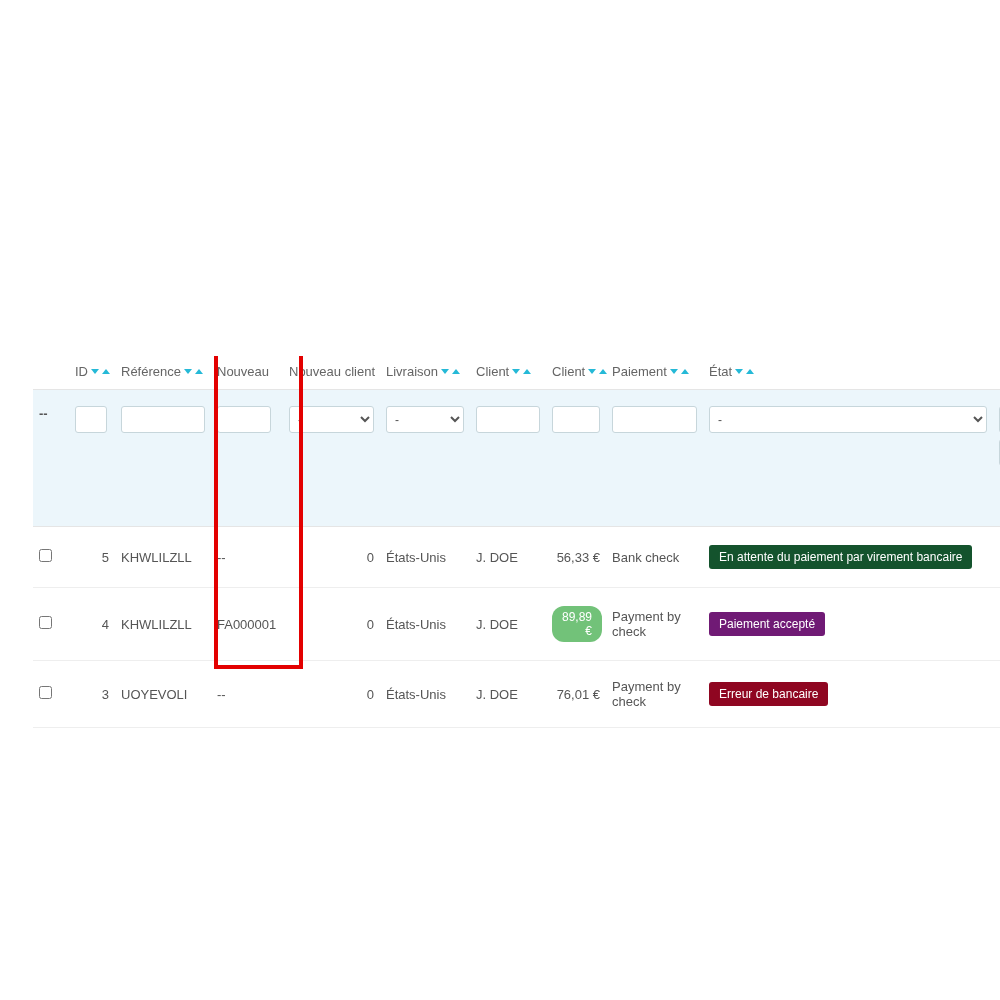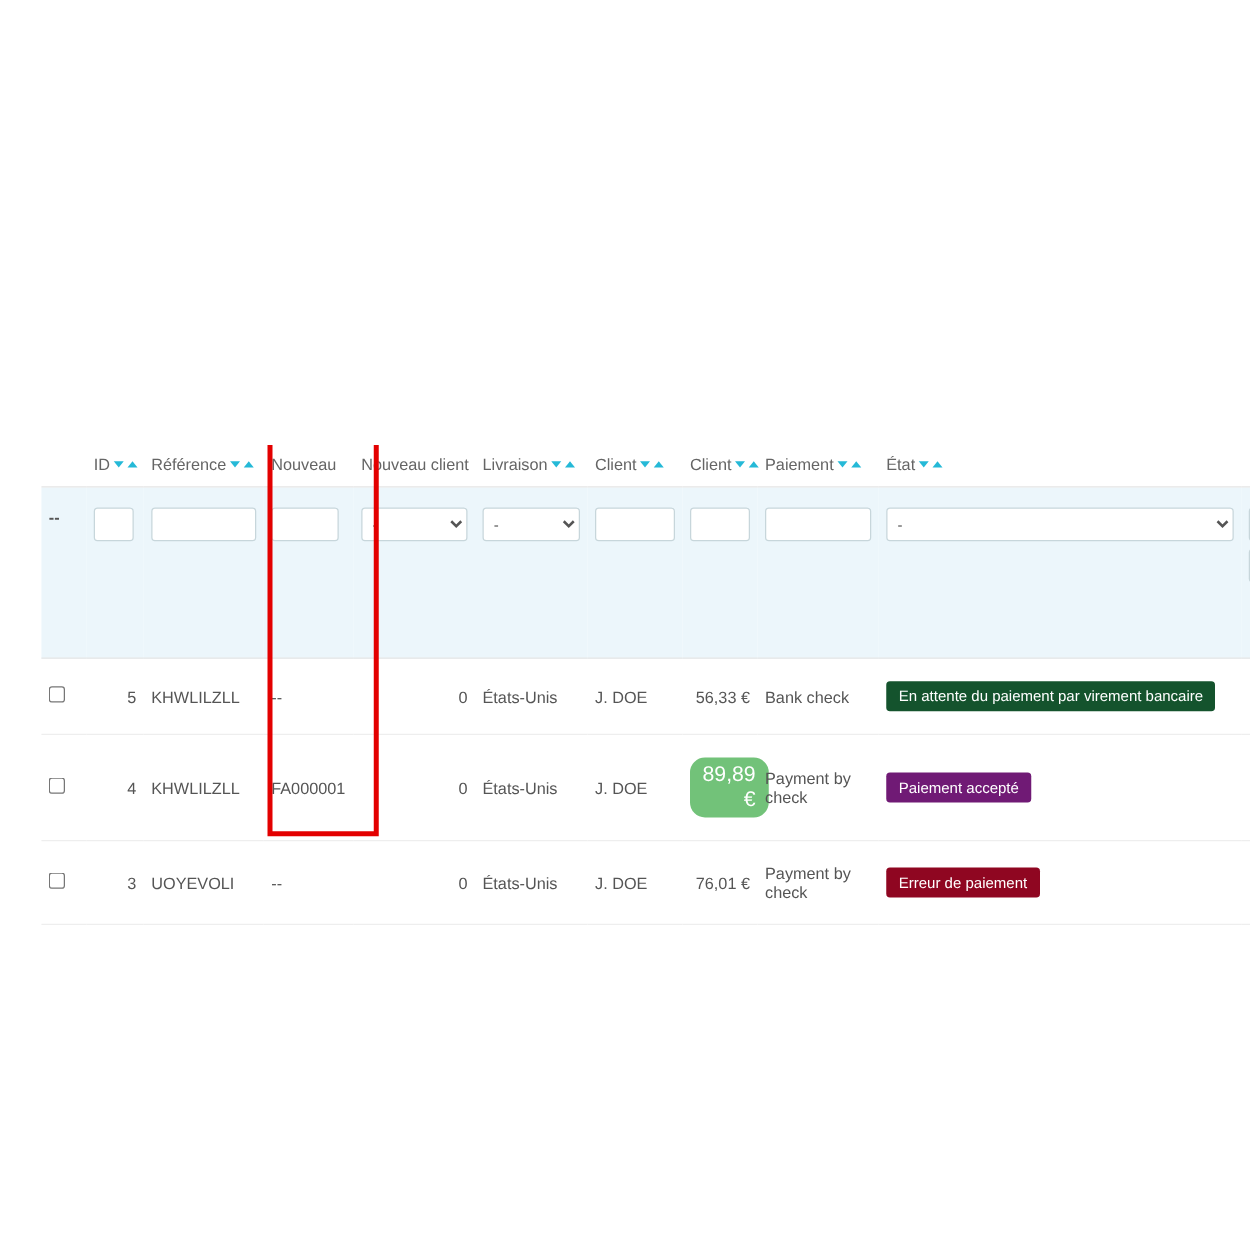--- a/index.html
+++ b/index.html
@@ -65,21 +65,21 @@
   tbody tr { border-bottom: 1px solid #eee; }
   tbody td { padding: 18px 6px; font-size: 13px; color: #555; vertical-align: middle; }
   .chk { accent-color: #888; }
   .text-right { text-align: right; }
   .text-center { text-align: right; }
   .badge {
     display: inline-block;
     padding: 4px 10px;
     border-radius: 12px;
     color: #fff;
-    font-size: 17px;
+    font-size: 12px;
     background: #72c279;
   }
   .status {
     display: inline-block;
     padding: 5px 10px;
     border-radius: 3px;
     color: #fff;
     font-size: 12px;
     white-space: nowrap;
   }
@@ -226,19 +226,19 @@
         <tr>
           <td><input type="checkbox" class="chk" style=""></td>
           <td class="text-right">3</td>
           <td>UOYEVOLI</td>
           <td>--</td>
           <td class="text-center">0</td>
           <td>États-Unis</td>
           <td>J. DOE</td>
           <td class="text-right">76,01 €</td>
           <td>Payment by check</td>
-          <td><span class="status maroon">Erreur de paiement</span></td>
+          <td><span class="status maroon">Erreur de bancaire</span></td>
           <td></td>
         </tr>
       </tbody>
   </table>
   <div class="highlight-box"></div>
 </div>
 
 </body></html>

